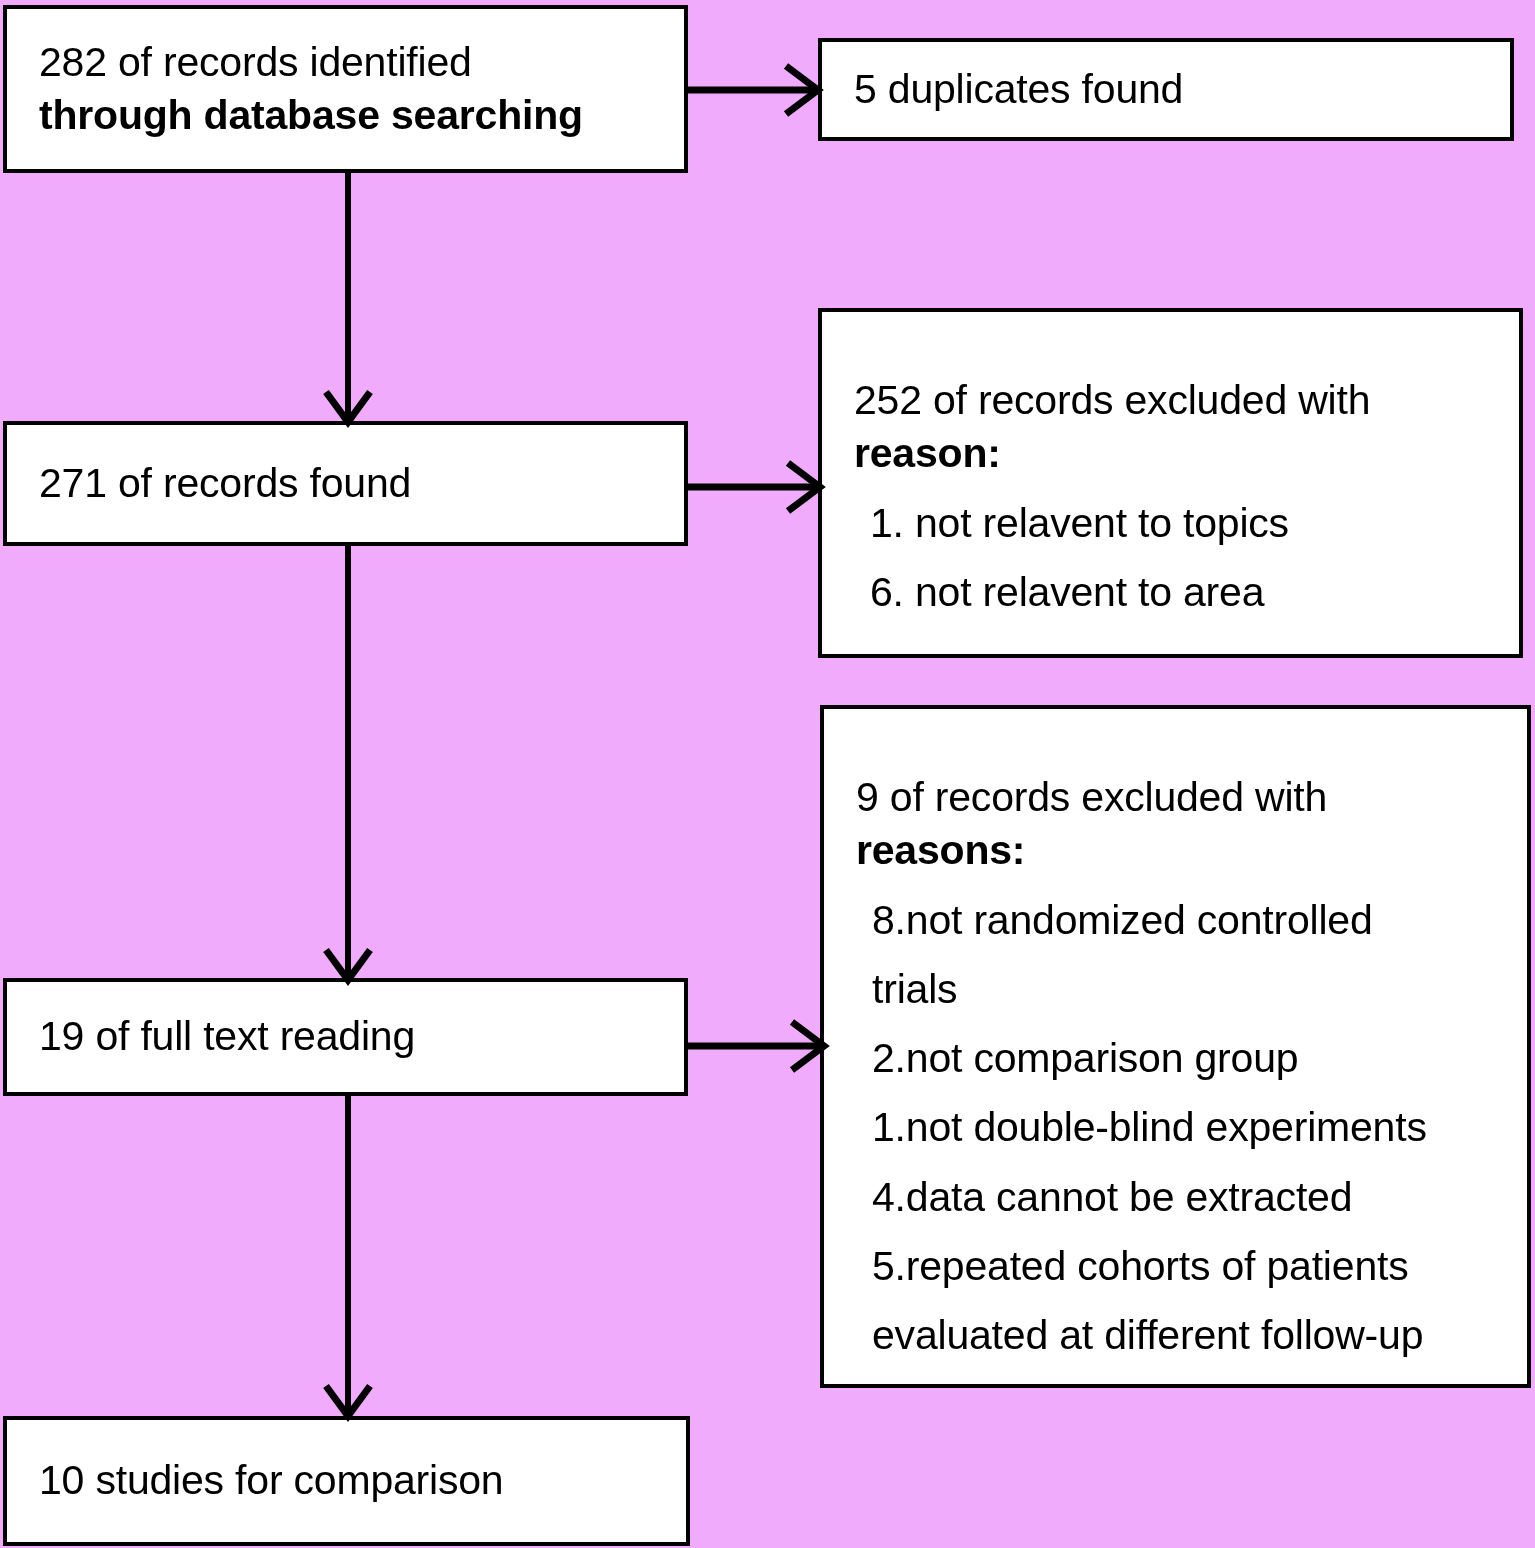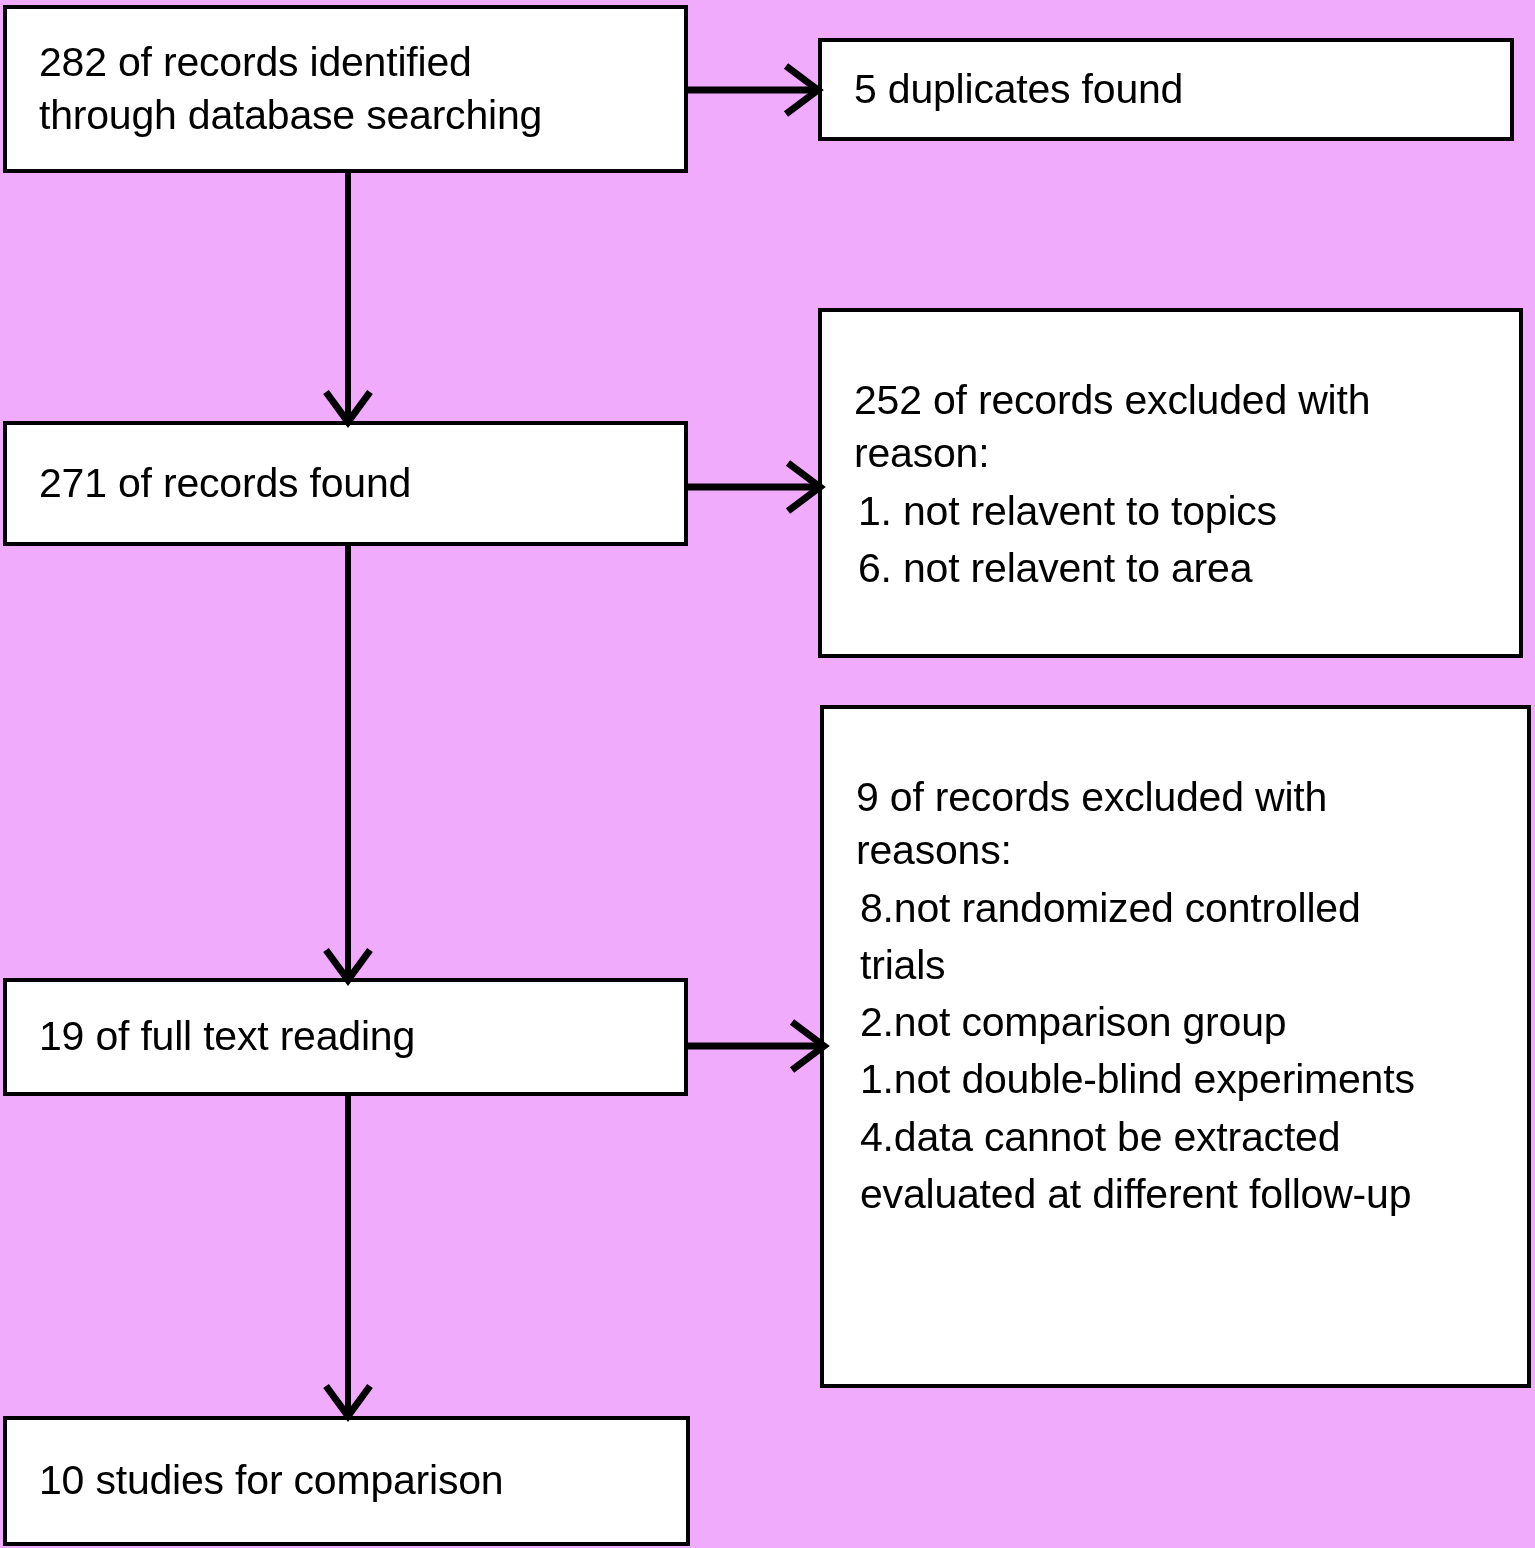--- a/index.html
+++ b/index.html
@@ -29,32 +29,33 @@
     font-size: 41px;
     line-height: 1.30;
     letter-spacing: -0.2px;
   }
   .box-text.justify {
     text-align: justify;
     text-justify: inter-word;
   }
   .box-text.justify > .line-last {
     text-align: left;
+    font-weight: bold;
   }
   .v-center {
     top: 50%;
     transform: translateY(-50%);
   }
   .reasons-list {
     margin: 0;
     padding: 0;
     list-style: none;
   }
   .reasons-list li {
-    margin: 4px;
+    margin: 16px;
     padding: 0;
   }
   .connector {
     position: absolute;
     pointer-events: none;
   }
   .connector svg {
     display: block;
     overflow: visible;
   }
@@ -112,20 +113,21 @@
   <div class="flow-box" style="left:820px; top:705px; width:711px; height:683px;padding-left:18px;">
     <div class="box-text justify" style="top:62px;">
       <div>9  of  records  excluded  with</div>
       <div class="line-last">reasons:</div>
       <ul class="reasons-list">
         <li>8.not    randomized    controlled</li>
         <li class="line-last">trials</li>
         <li class="line-last">2.not comparison group</li>
         <li class="line-last">1.not double-blind experiments</li>
         <li class="line-last">4.data cannot be extracted</li>
+        <li>5.repeated  cohorts  of  patients</li>
         <li class="line-last">evaluated at different follow-up</li>
       </ul>
     </div>
   </div>
 
   <div class="connector" style="left:688px; top:60px; width:140px; height:60px;">
     <svg width="140" height="60" viewBox="0 0 140 60">
       <line class="seg" x1="0" y1="30" x2="128" y2="30" stroke-width="7"></line>
       <polyline class="head" points="98,6 130,30 98,54"></polyline>
     </svg>

